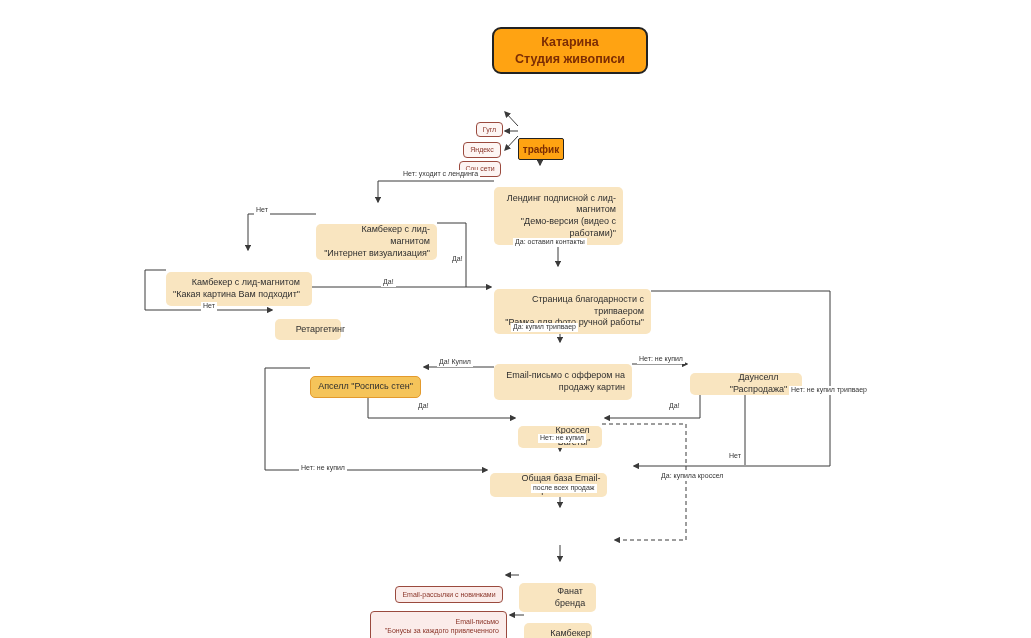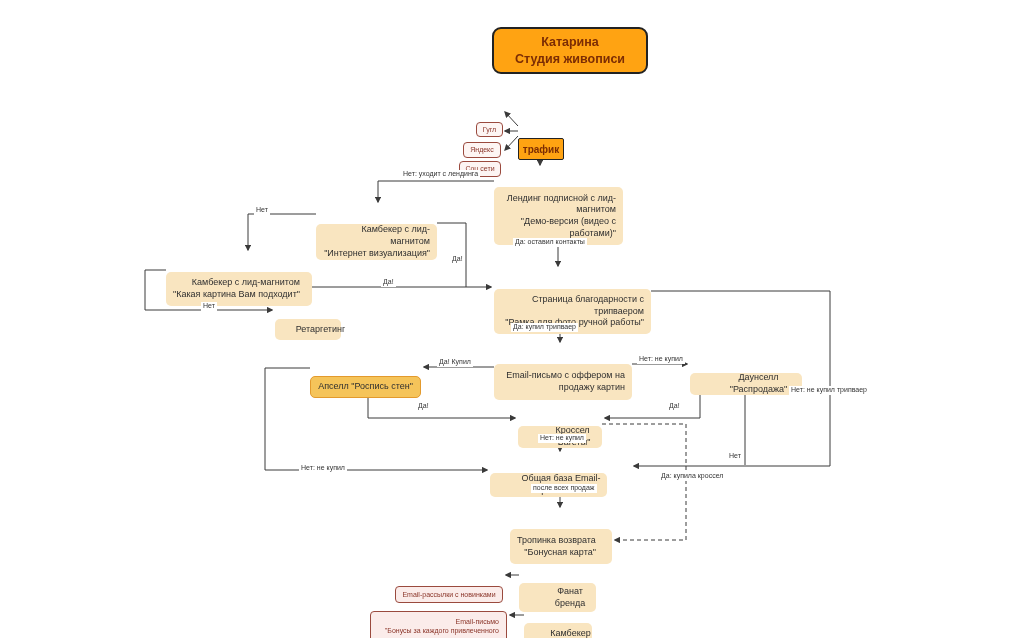--- a/index.html
+++ b/index.html
@@ -73,22 +73,20 @@
   <div class="node cream left" style="left:166px;top:253px;width:146px;height:34px">Камбекер с лид-магнитом
 "Какая картина Вам подходит"</div>
   <div class="node cream" style="left:275px;top:300px;width:66px;height:21px">Ретаргетинг</div>
   <div class="node cream left" style="left:494px;top:345px;width:138px;height:36px">Email-письмо с оффером на продажу картин</div>
   <div class="node cream left" style="left:494px;top:270px;width:157px;height:45px">Страница благодарности с трипваером
 "Рамка для фото ручной работы"</div>
   <div class="node cream" style="left:690px;top:354px;width:112px;height:22px">Даунселл "Распродажа"</div>
   <div class="node highlight" style="left:310px;top:357px;width:111px;height:22px">Апселл "Роспись стен"</div>
   <div class="node cream" style="left:518px;top:407px;width:84px;height:22px">Кроссел "Багеты"</div>
   <div class="node cream" style="left:490px;top:454px;width:117px;height:24px">Общая база Email-рассылки</div>
-  <div class="node cream left" style="left:510px;top:510px;width:102px;height:35px">Тропинка возврата
-"Бонусная карта"</div>
   <div class="node cream" style="left:519px;top:564px;width:77px;height:29px">Фанат бренда</div>
   <div class="node pink" style="left:395px;top:567px;width:108px;height:17px">Email-рассылки с новинками</div>
   <div class="node cream" style="left:524px;top:604px;width:68px;height:22px">Камбекер</div>
   <div class="node pink left" style="left:370px;top:592px;width:137px;height:40px">Email-письмо
 "Бонусы за каждого привлеченного покупателя"</div>
 
   <div class="elabel" style="left:401px;top:170px">Нет: уходит с лендинга</div>
   <div class="elabel" style="left:254px;top:206px">Нет</div>
   <div class="elabel" style="left:450px;top:255px">Да!</div>
   <div class="elabel" style="left:381px;top:278px">Да!</div>

